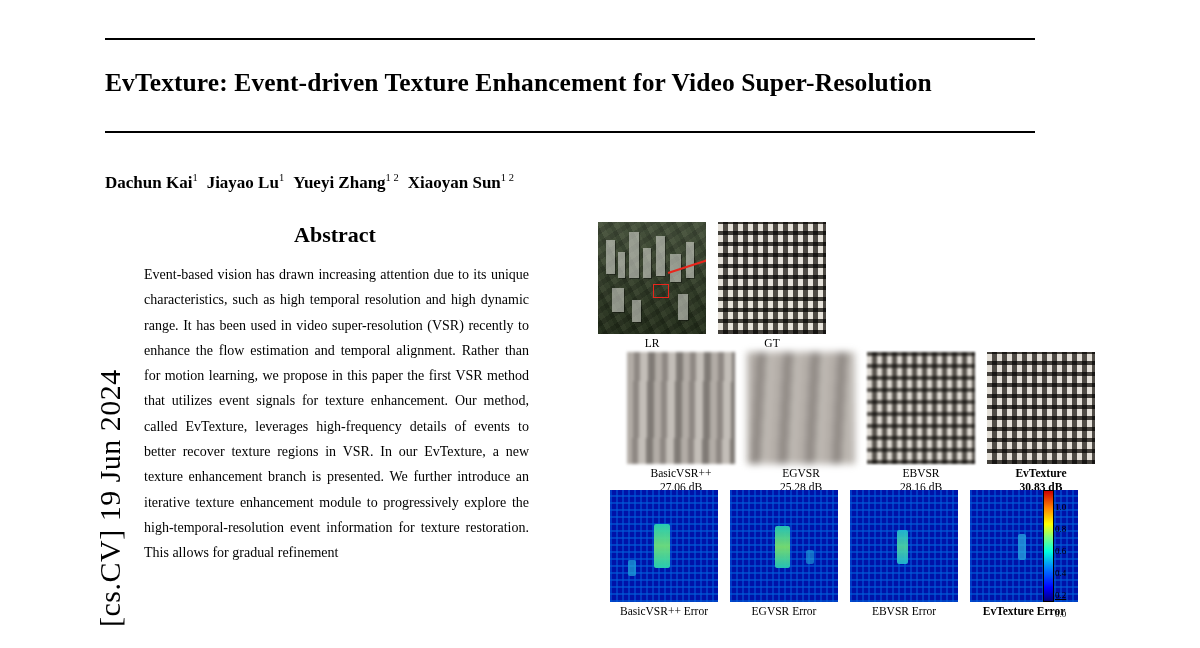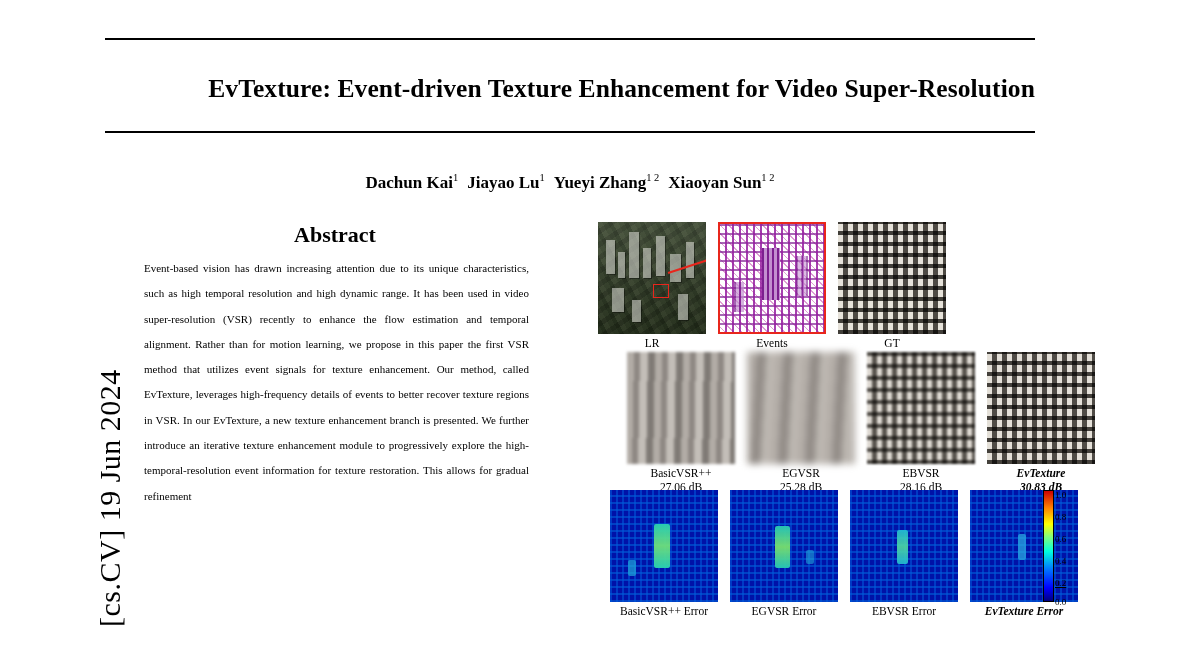--- a/index.html
+++ b/index.html
@@ -54,35 +54,34 @@
     width: 930px;
     height: 2px;
     background: #000;
   }
   .rule.top { top: 38px; }
   .rule.bottom { top: 131px; }
 
   .paper-title {
     position: absolute;
     left: 5px;
-    top: 74px;
+    top: 68px;
     width: 930px;
-    text-align: right;
+    text-align: left;
     font-family: "Liberation Serif", serif;
     font-weight: bold;
     font-size: 25.5px;
     letter-spacing: 0.1px;
   }
 
   .authors {
     position: absolute;
     left: 5px;
     top: 172px;
     width: 930px;
-    text-align: center;
     font-family: "Liberation Serif", serif;
     font-weight: bold;
     font-size: 17px;
   }
   .authors sup {
     font-weight: normal;
     font-size: 10.5px;
     vertical-align: super;
   }
   .authors .gap { display: inline-block; width: 9px; }
@@ -93,23 +92,23 @@
     left: 40px;
     top: 222px;
     width: 390px;
     text-align: center;
     font-weight: bold;
     font-size: 22px;
   }
   .abstract-body {
     position: absolute;
     left: 44px;
-    top: 256px;
+    top: 262px;
     width: 385px;
-    font-size: 11px;
+    font-size: 14px;
     line-height: 25.3px;
     text-align: justify;
     text-justify: inter-word;
     hyphens: manual;
   }
 
   
   .figure {
     position: absolute;
     left: 498px;
@@ -138,21 +137,21 @@
     overflow: hidden;
     background: #8d8d8d;
   }
   .caption {
     margin-top: 2px;
     text-align: center;
     font-size: 11.5px;
     line-height: 14px;
     font-family: "Liberation Serif", serif;
   }
-  .caption.bold { font-weight: bold; font-style: italic; }
+  .caption.bold { font-weight: bold; }
   .caption .db { display: block; }
 
   
   .t-lr {
     background:
       linear-gradient(180deg, rgba(255,255,255,0.10), rgba(0,0,0,0.20)),
       repeating-linear-gradient(62deg, #6b7a5e 0 5px, #58684c 5px 9px, #7d8a70 9px 14px),
       repeating-linear-gradient(146deg, #8a8f84 0 6px, #6e7468 6px 11px),
       #6f7566;
     background-blend-mode: normal, overlay, multiply, normal;
@@ -264,21 +263,21 @@
     background: linear-gradient(to top,
       #00007f 0%, #0000ff 12%, #007fff 30%,
       #00ffdd 45%, #7fff7f 58%, #ffff00 70%,
       #ff7f00 85%, #cc0000 100%);
     border: 1px solid #000;
     box-sizing: border-box;
   }
   .cb-ticks {
     position: absolute;
     left: 456px;
-    top: 262px;
+    top: 274px;
     width: 28px;
     height: 124px;
     font-size: 9px;
     font-family: "Liberation Serif", serif;
   }
   .cb-ticks span {
     position: absolute;
     left: 1px;
   }
 </style>
@@ -318,29 +317,20 @@
           <div class="bldg" style="left:14px;top:66px;width:12px;height:24px;"></div>
           <div class="bldg" style="left:34px;top:78px;width:9px;height:22px;"></div>
           <div class="bldg" style="left:80px;top:72px;width:10px;height:26px;"></div>
           <div class="red-box"></div>
           <div class="red-line"></div>
         </div>
         <div class="caption">LR</div>
       </div>
 
 
-      <div class="cell">
-        <div class="thumb t-events">
-          <div class="ev-blob" style="left:44px;top:26px;width:18px;height:52px;"></div>
-          <div class="ev-blob" style="left:16px;top:60px;width:10px;height:30px;opacity:.7;"></div>
-          <div class="ev-blob" style="left:78px;top:34px;width:12px;height:40px;opacity:.6;"></div>
-          <div class="patch-border"></div>
-        </div>
-        <div class="caption">Events</div>
-      </div>
 
       <div class="cell">
         <div class="thumb t-gt"></div>
         <div class="caption">GT</div>
       </div>
     </div>
 
     <div class="fig-row r2">
 
       <div class="cell">

